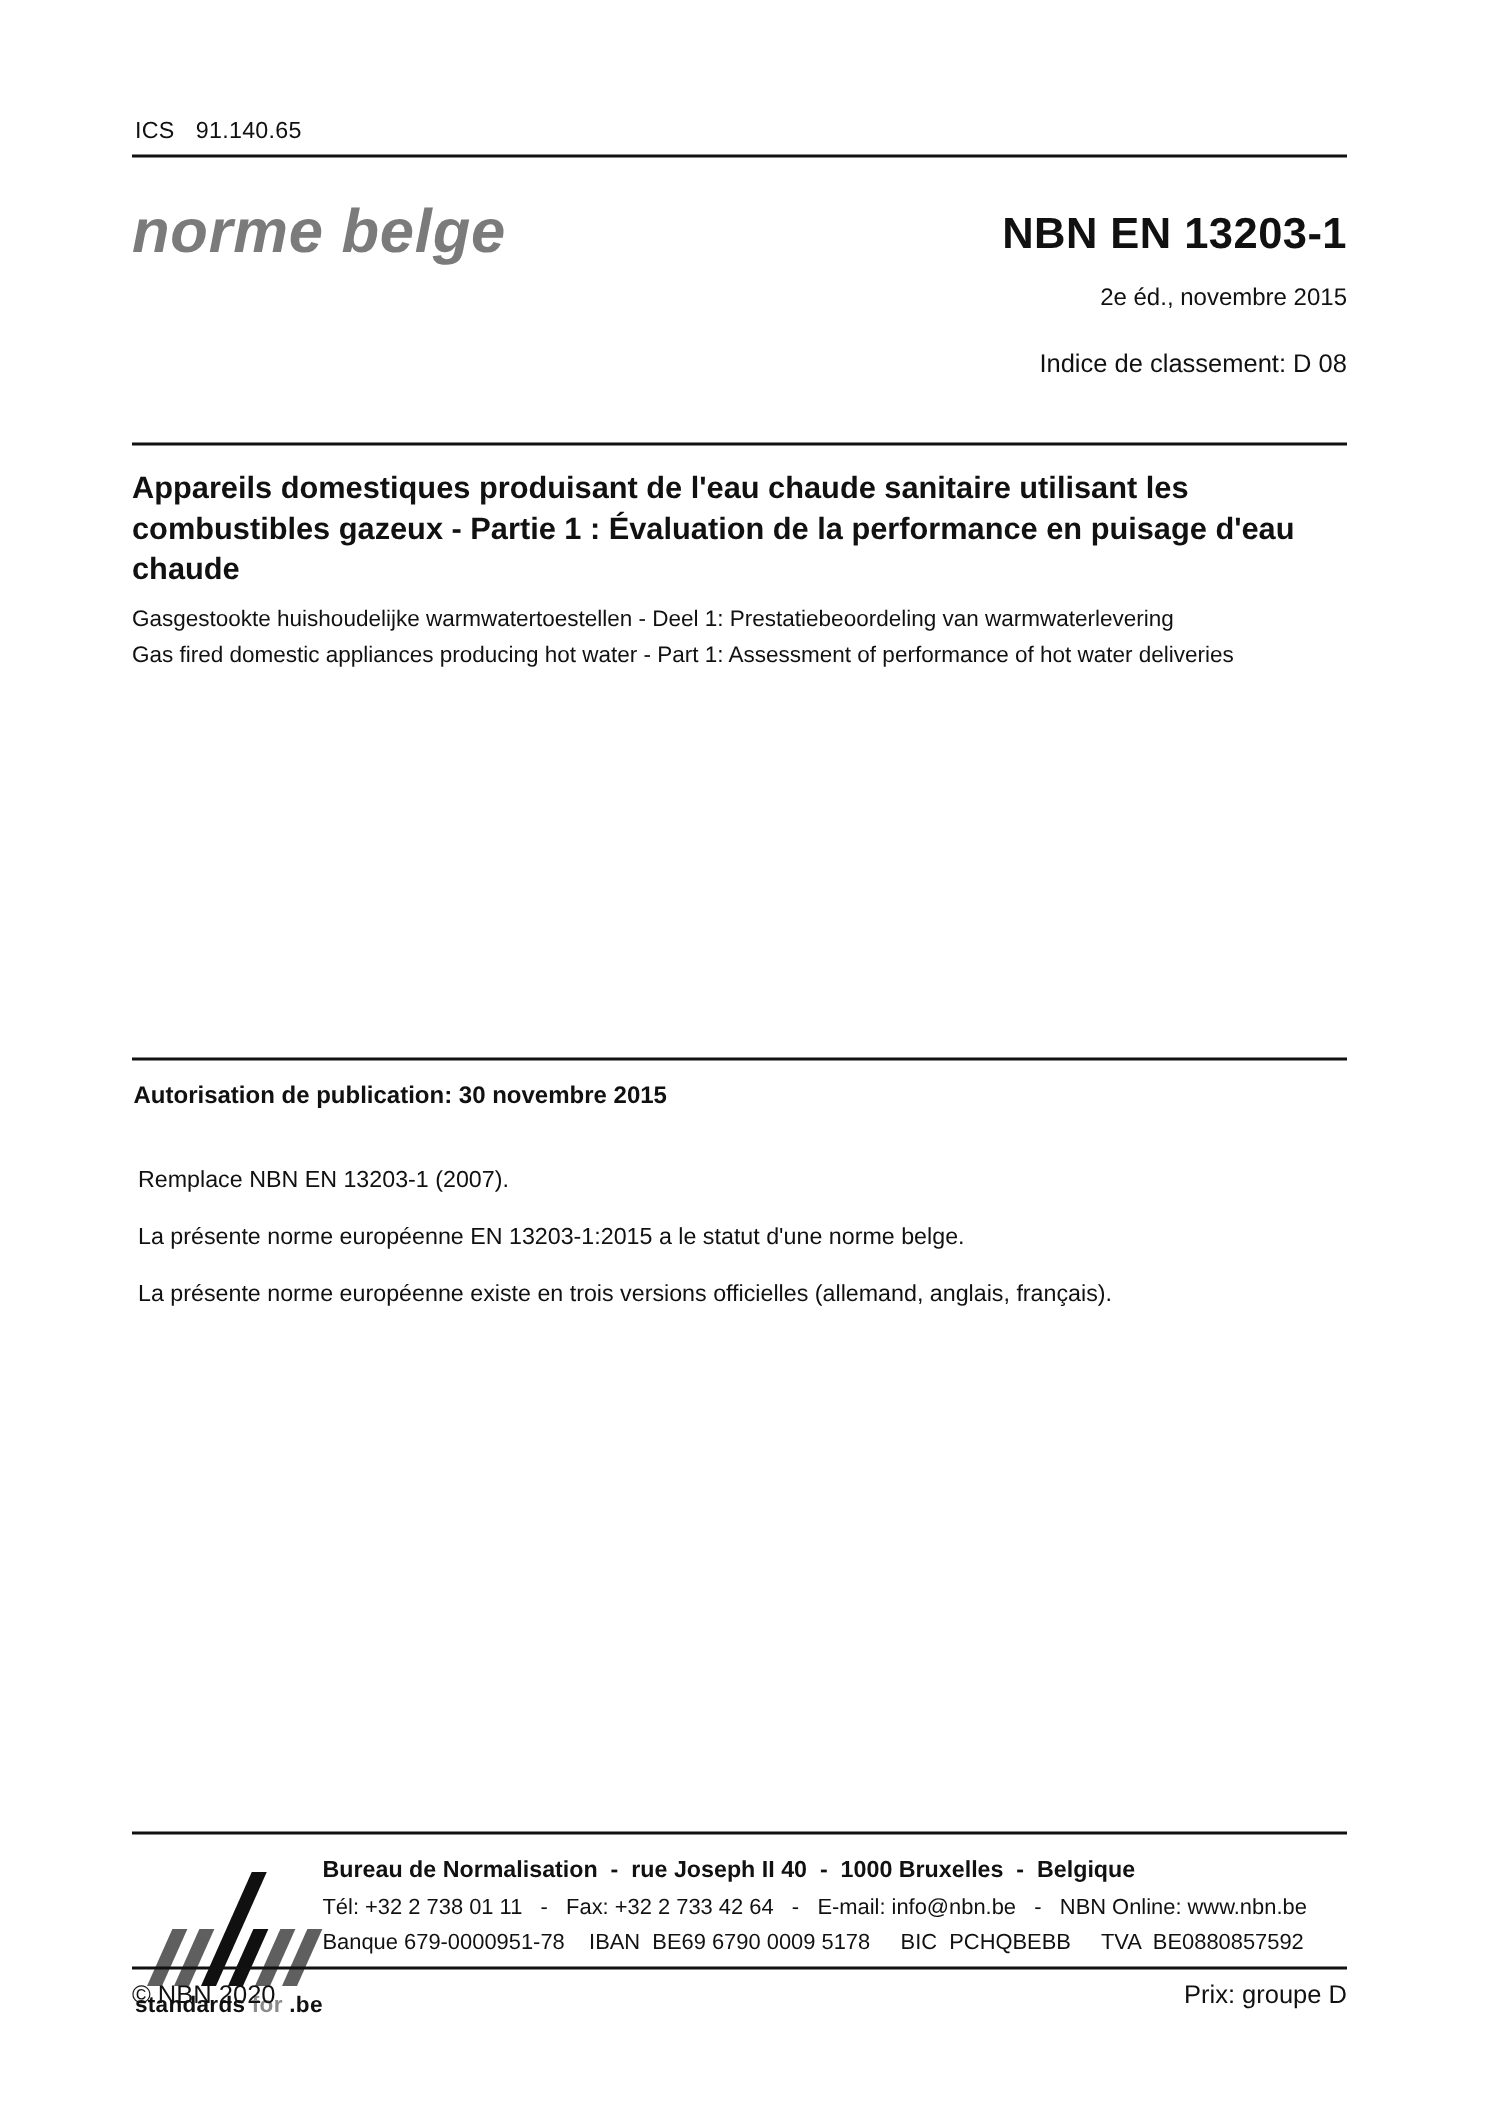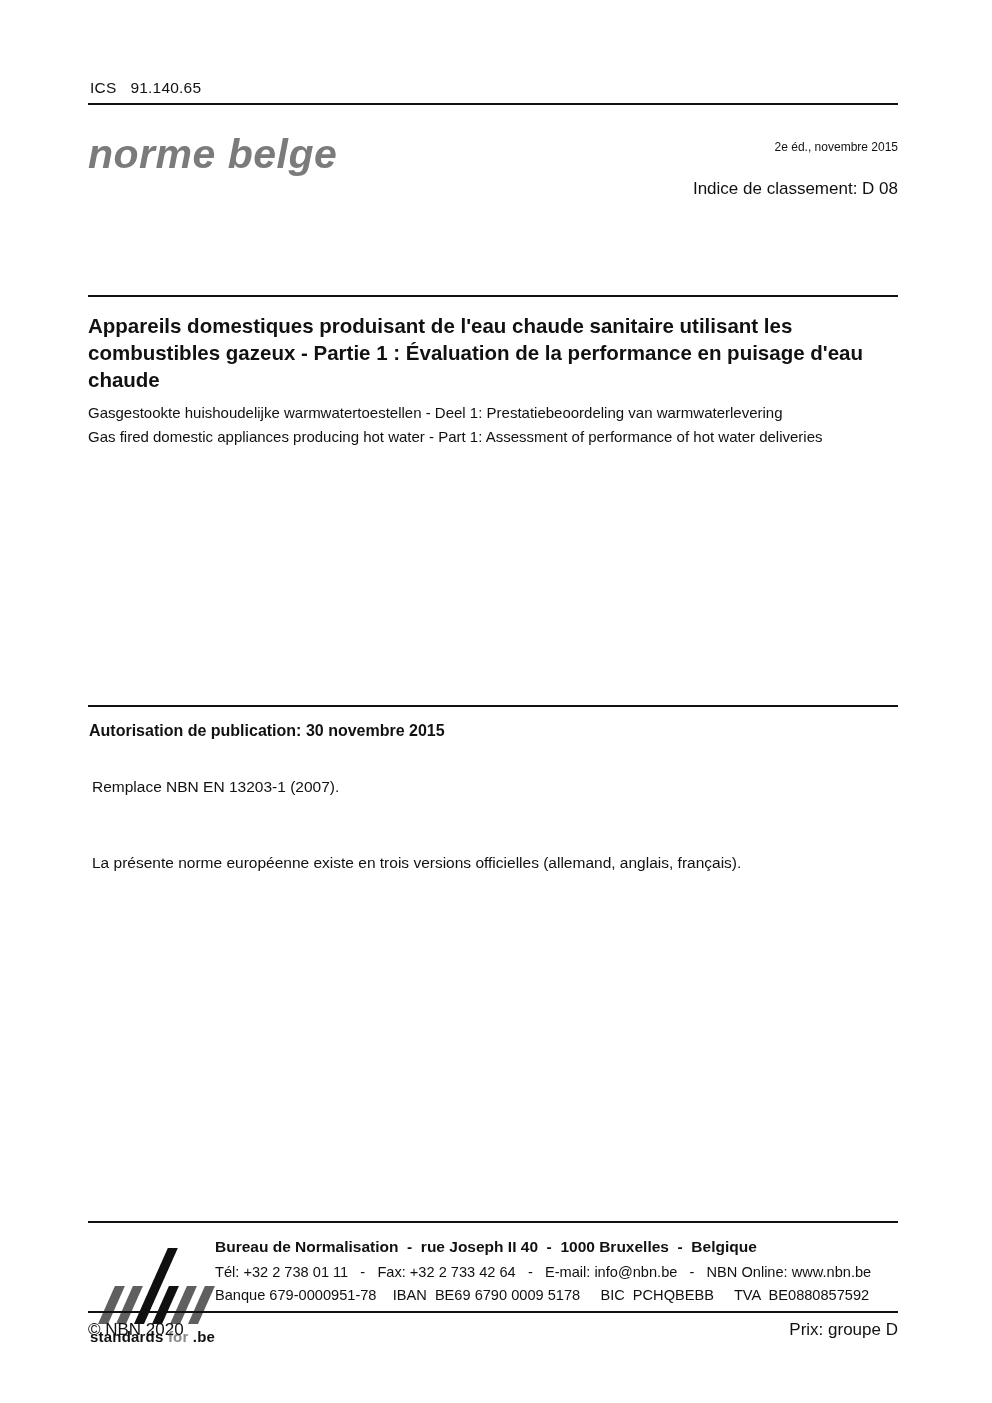--- a/index.html
+++ b/index.html
@@ -35,21 +35,21 @@
     position: absolute; left: 88px; top: 130px;
     font-size: 41px; line-height: 49px;
     font-weight: bold; font-style: italic;
     color: #7b7b7b; letter-spacing: 0.5px;
   }
   .masthead-right {
     position: absolute; right: 94px; top: 140px;
     text-align: right;
   }
   .doc-number { font-size: 29px; font-weight: bold; letter-spacing: 0.3px; }
-  .doc-edition { font-size: 12px; }
+  .doc-edition { font-size: 16px; margin-top: 17px; }
   .doc-class { font-size: 17px; font-weight: normal; margin-top: 25px; }
 
   
   .title-block { position: absolute; left: 88px; top: 312px; width: 812px; }
   .title-fr {
     font-size: 20.5px; line-height: 27px; font-weight: bold;
   }
   .subtitle-nl { font-size: 15px; line-height: 19px; margin-top: 10px; }
   .subtitle-en { font-size: 15px; line-height: 19px; margin-top: 5px; width: 770px; }
 
@@ -105,34 +105,36 @@
 
   <div class="ics-row">
     <span>ICS</span><span class="ics-code">91.140.65</span>
   </div>
   <div class="rule" id="rule-1"></div>
 
   <div class="masthead-title">
     <div>norme belge</div>
   </div>
   <div class="masthead-right">
+    <div class="doc-number">NBN EN 13203-1</div>
     <div class="doc-edition">2e éd., novembre 2015</div>
     <div class="doc-class">Indice de classement: D 08</div>
   </div>
   <div class="rule" id="rule-2"></div>
 
   <div class="title-block">
     <div class="title-fr">Appareils domestiques produisant de l'eau chaude sanitaire utilisant les combustibles gazeux - Partie 1 : Évaluation de la performance en puisage d'eau chaude</div>
     <div class="subtitle-nl">Gasgestookte huishoudelijke warmwatertoestellen - Deel 1: Prestatiebeoordeling van warmwaterlevering</div>
     <div class="subtitle-en">Gas fired domestic appliances producing hot water - Part 1: Assessment of performance of hot water deliveries</div>
   </div>
 
   <div class="rule" id="rule-3"></div>
   <div class="auth-line">Autorisation de publication: 30 novembre 2015</div>
   <div class="note" id="note-0">Remplace NBN EN 13203-1 (2007).</div>
+  <div class="note" id="note-1">La présente norme européenne EN 13203-1:2015 a le statut d'une norme belge.</div>
   <div class="note" id="note-2">La présente norme européenne existe en trois versions officielles (allemand, anglais, français).</div>
 
   <div class="rule" id="rule-4"></div>
 
   <div class="footer-logo">
     <div class="logo-bars">
       <div class="bar gray" id="bar-1"></div>
       <div class="bar gray" id="bar-2"></div>
       <div class="bar black tall" id="bar-3"></div>
       <div class="bar black" id="bar-4"></div>

